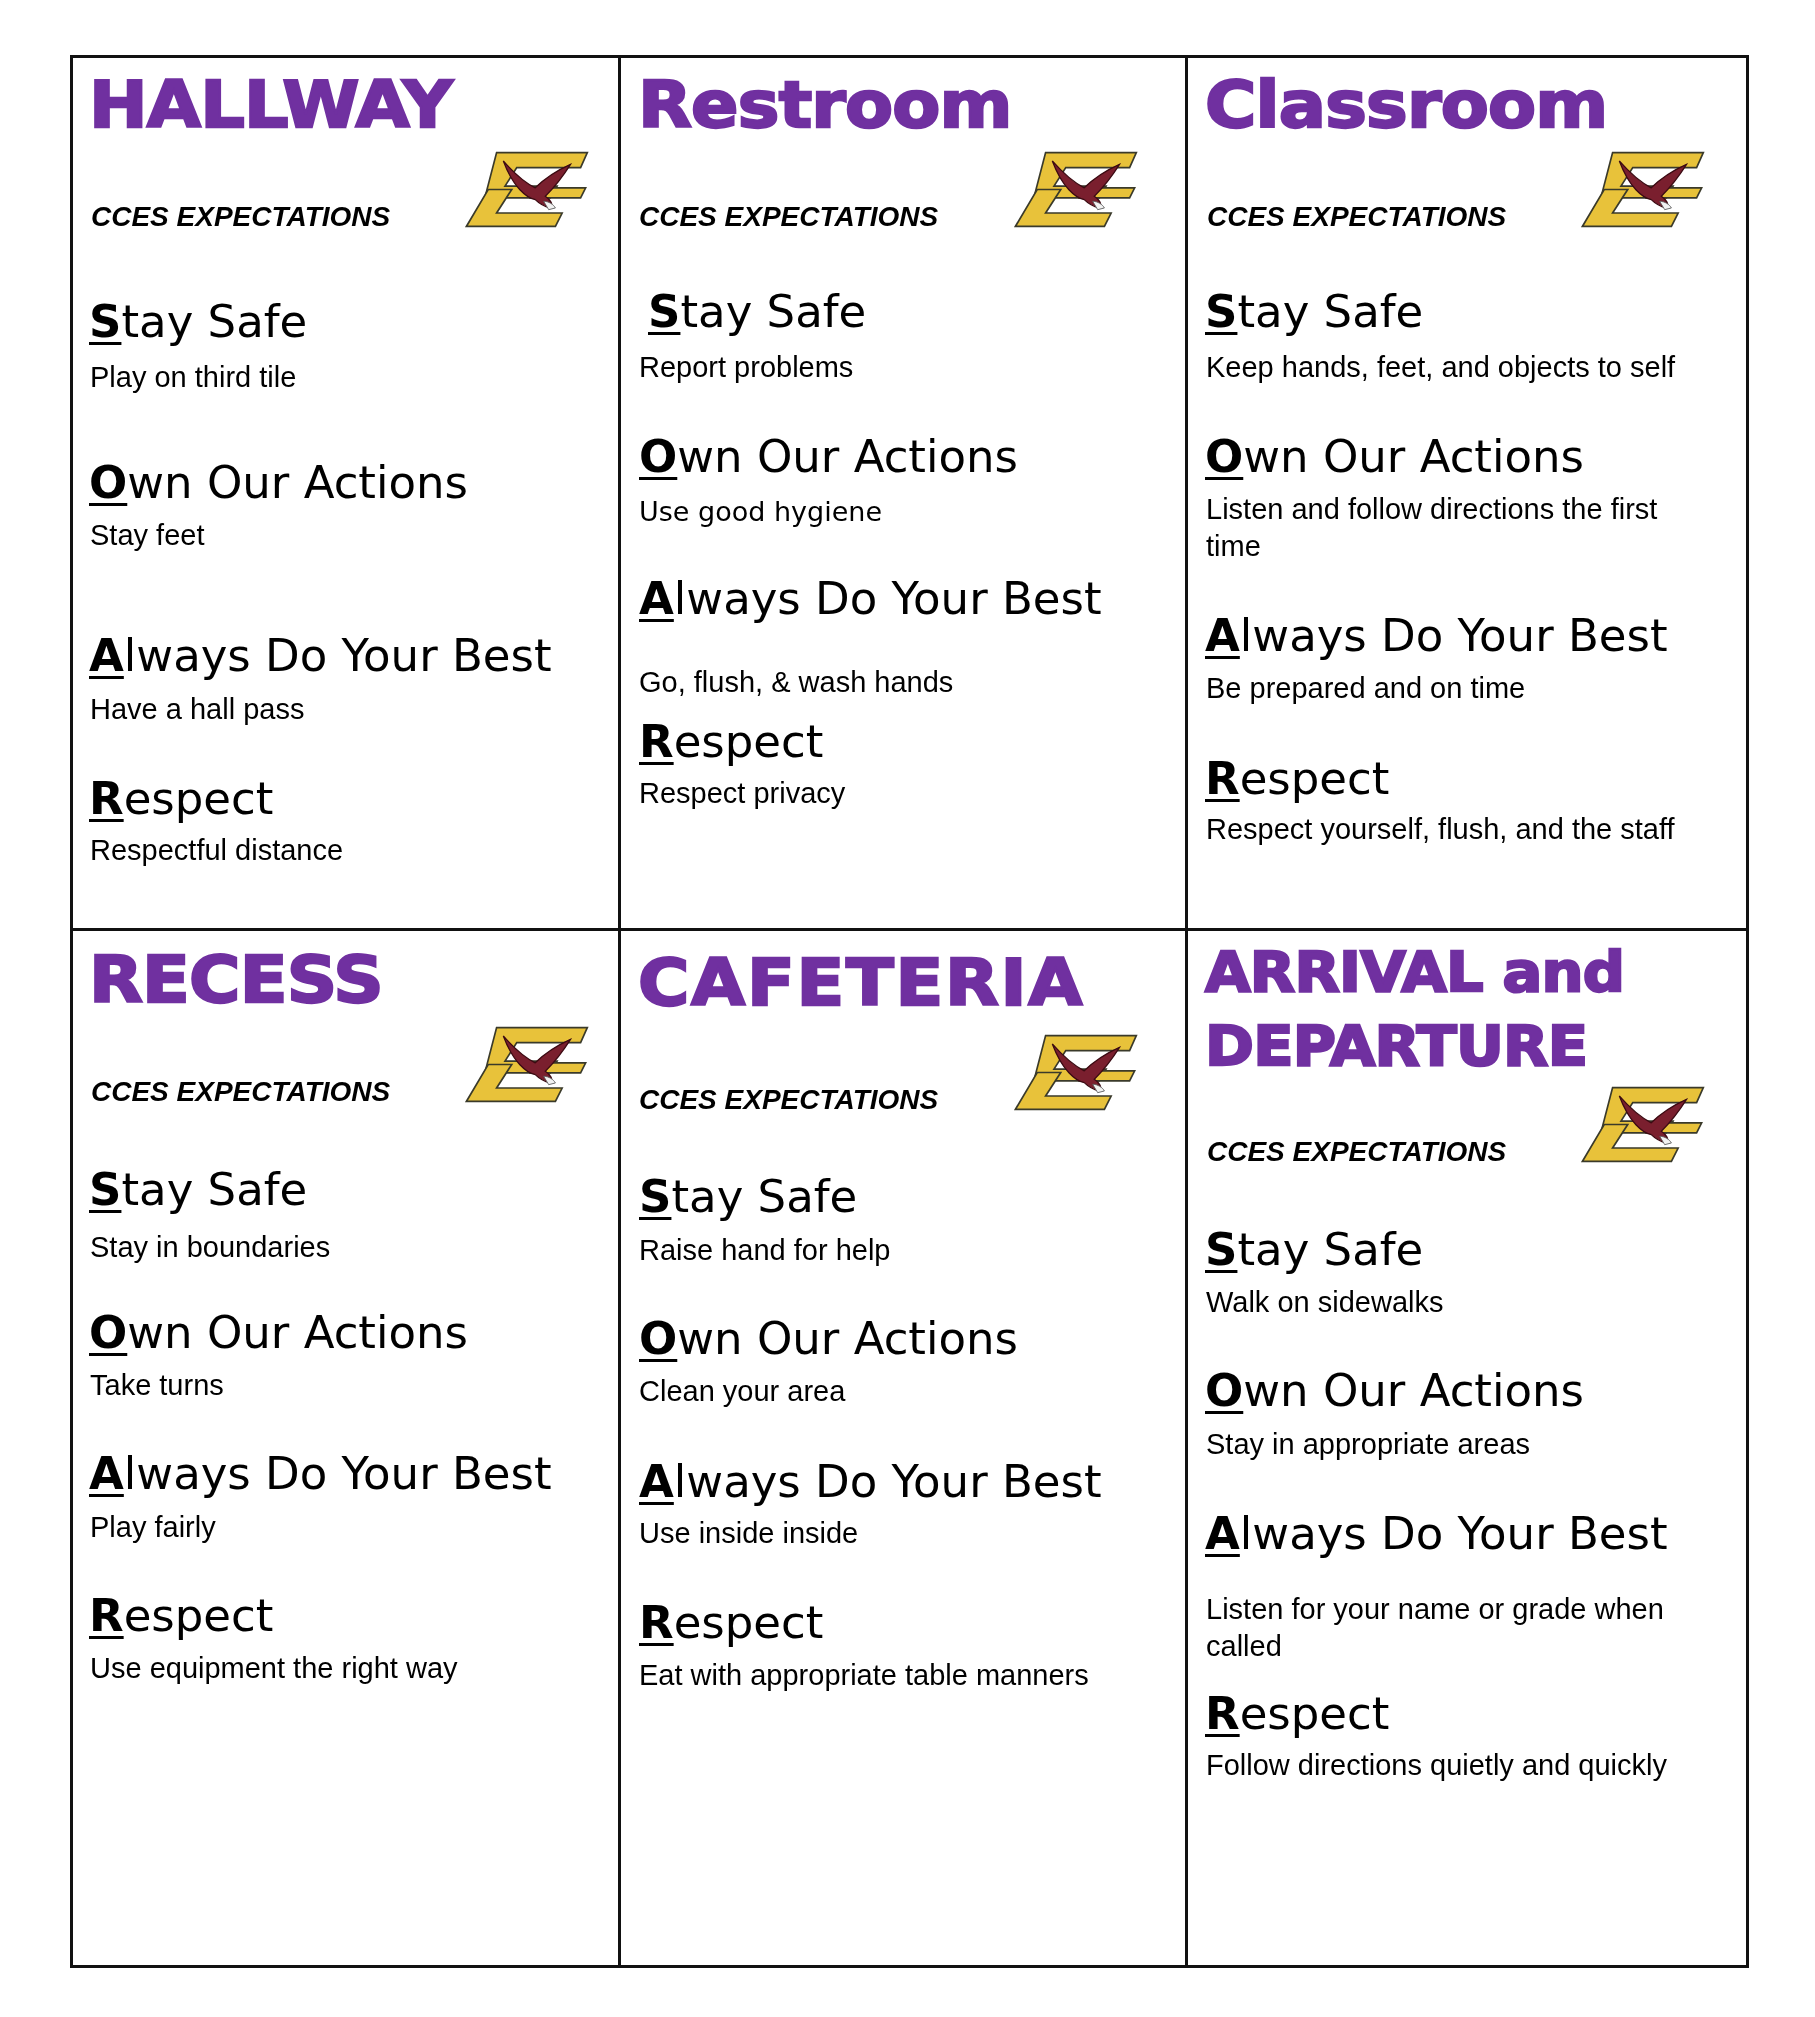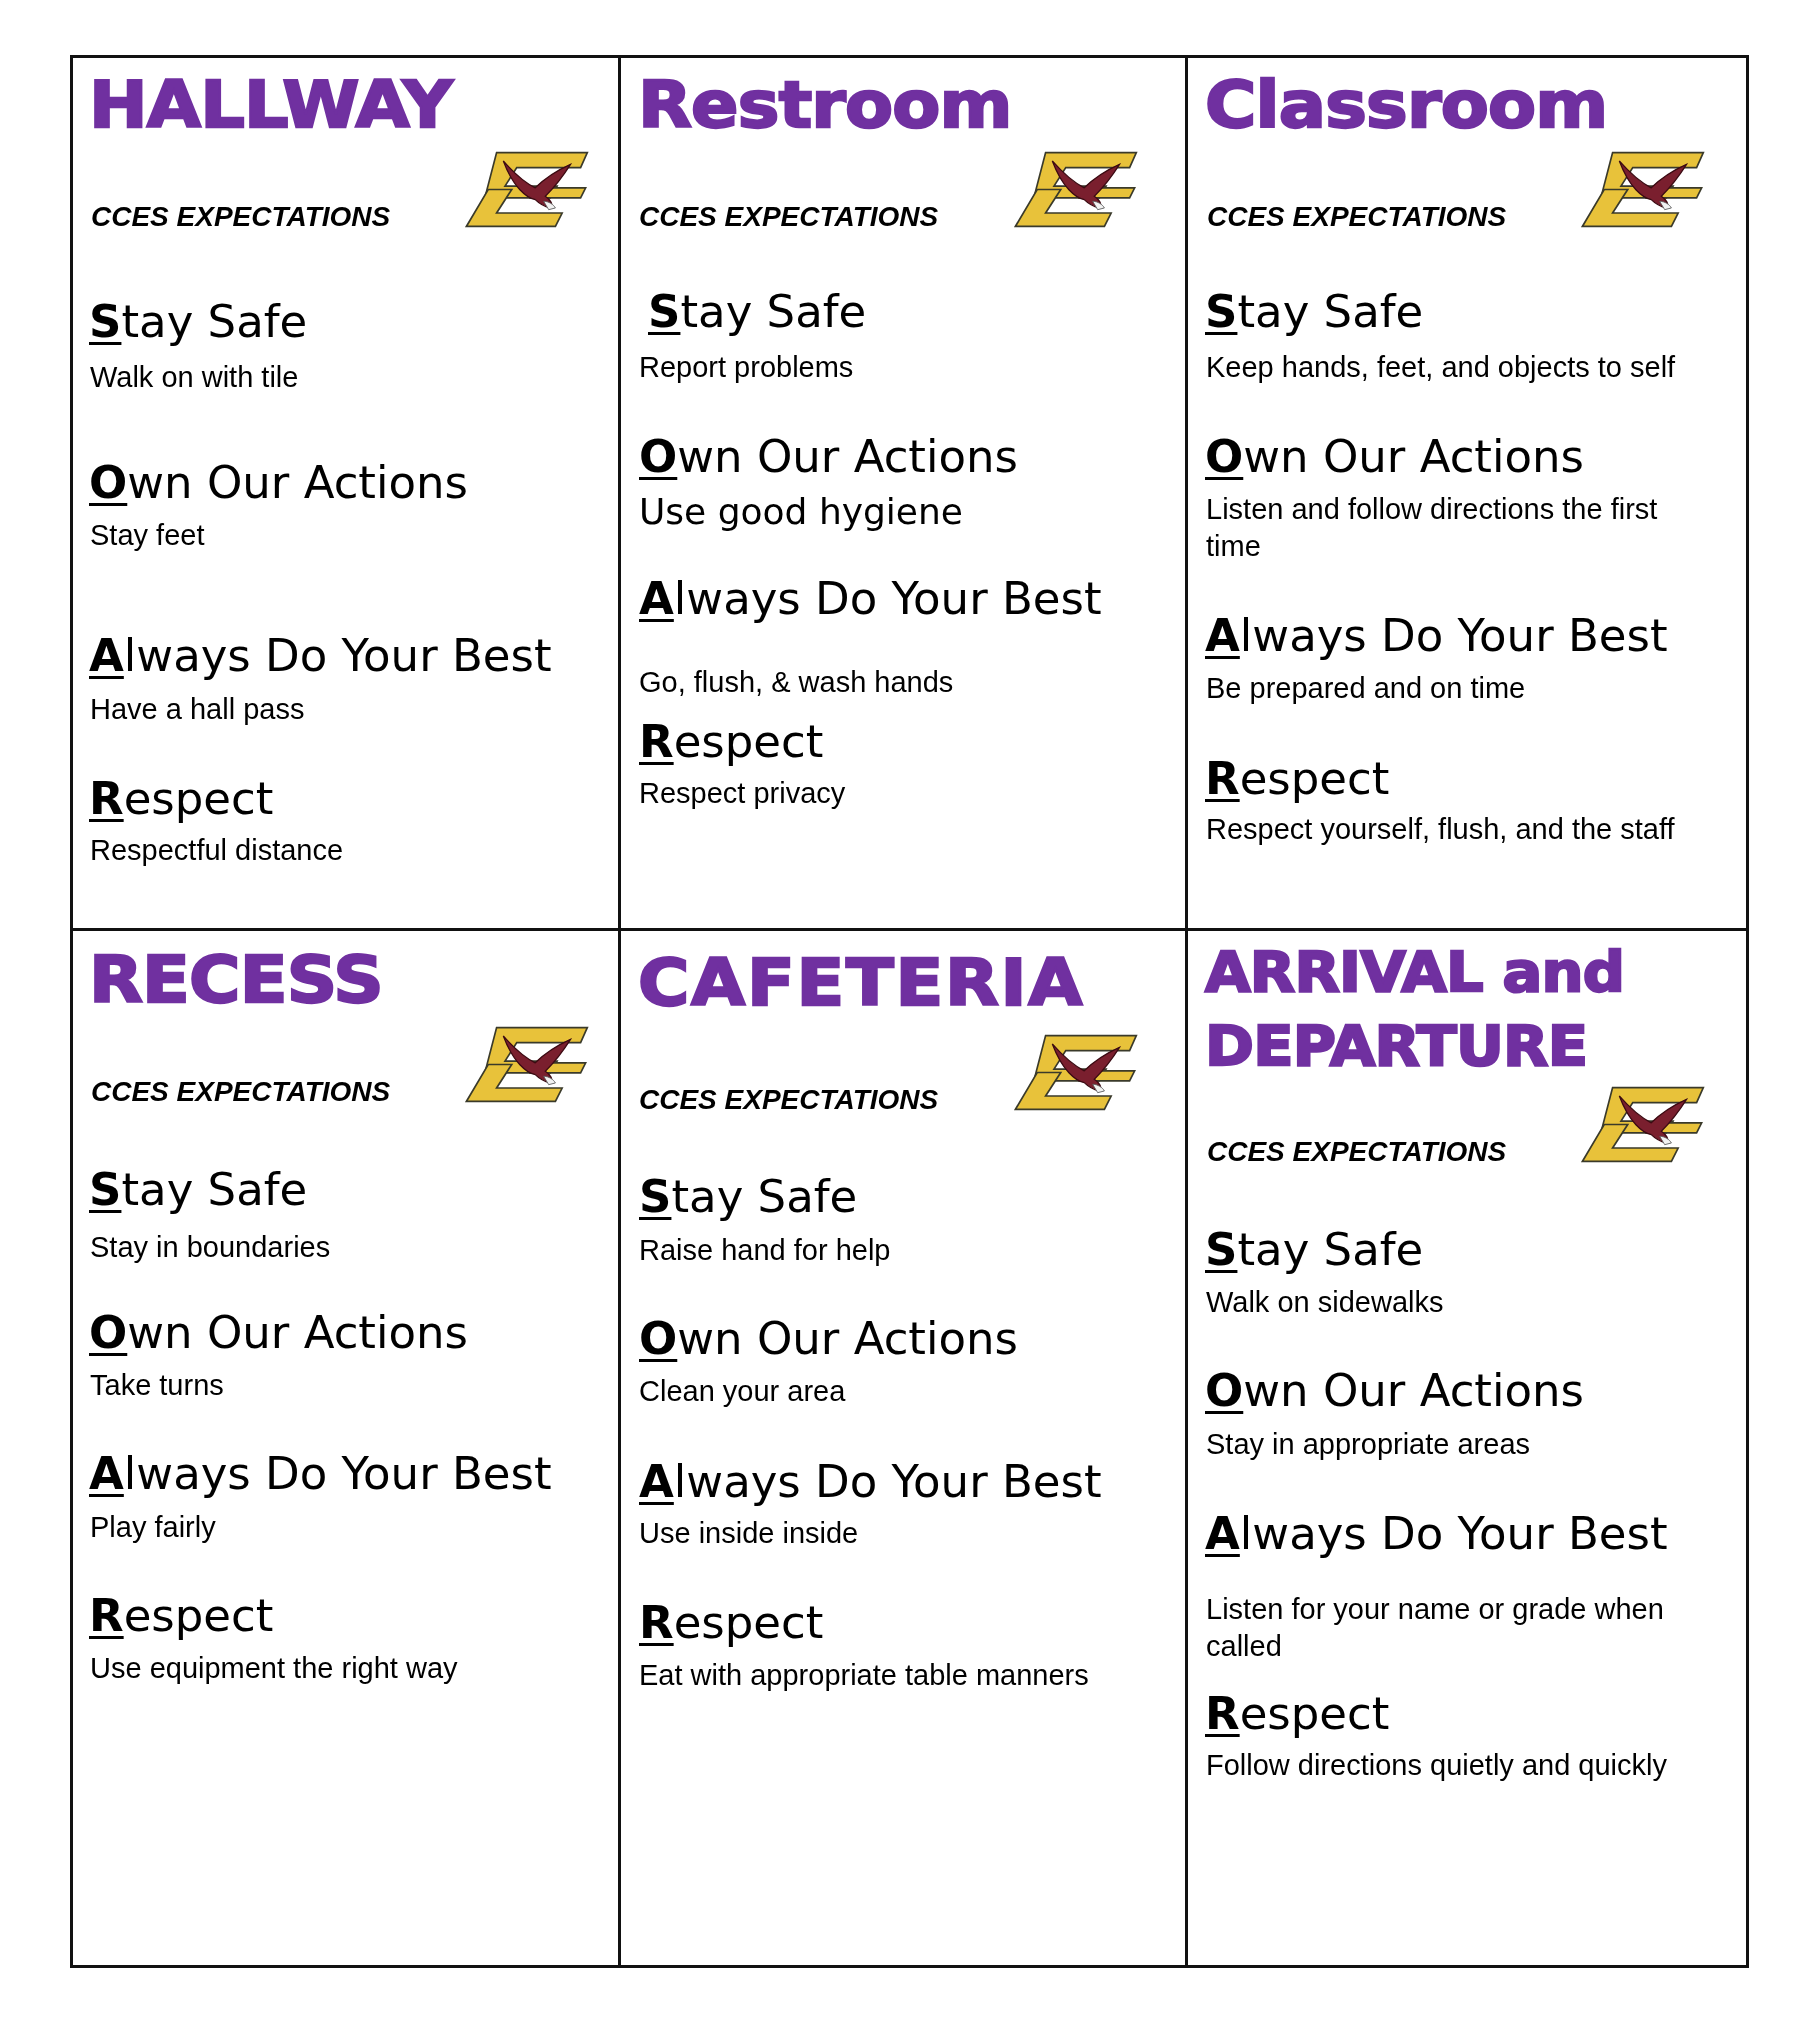--- a/index.html
+++ b/index.html
@@ -8,21 +8,21 @@
   .vline { position:absolute; top:55px; width:3.4px; height:1913px; background:#111; }
   .hline { position:absolute; left:70px; top:928px; width:1679px; height:3.4px; background:#111; }
   .cell { position:absolute; }
   .title { position:absolute; color:#7030A0; font-family:"DejaVu Sans", sans-serif; font-weight:900; font-size:70px; line-height:76px; letter-spacing:-0.8px; white-space:nowrap; transform:scaleY(0.92); transform-origin:left top; -webkit-text-stroke:2.5px #7030A0; }
   .title.wide { letter-spacing:1.7px; }
   .cces { position:absolute; font-family:"Liberation Sans", sans-serif; font-weight:bold; font-style:italic; font-size:28px; color:#000; white-space:nowrap; }
   .logo { position:absolute; width:126px; height:81px; }
   .rule { position:absolute; font-family:"DejaVu Sans", sans-serif; font-size:45px; color:#000; white-space:nowrap; line-height:54px; }
   .rule .first { font-weight:bold; text-decoration:underline; text-decoration-thickness:3.4px; text-underline-offset:5px; }
   .desc { position:absolute; font-family:"Liberation Sans", sans-serif; font-size:29px; line-height:37px; color:#000; width:503px; }
-  .desc.alt { font-family:"DejaVu Sans", sans-serif; font-size:36px; }
+  .desc.alt { font-family:"DejaVu Sans", sans-serif; font-size:27px; }
 </style>
 </head>
 <body>
 
 <div class="grid"></div>
 <div class="vline" style="left:618px"></div>
 <div class="vline" style="left:1185px"></div>
 <div class="hline"></div>
 
 <svg width="0" height="0" style="position:absolute">
@@ -41,21 +41,21 @@
 </svg>
 
 <div class="cell">
   <div class="title" style="left:89px; top:70px;">HALLWAY</div>
   <div class="cces" style="left:91px; top:201px;">CCES EXPECTATIONS</div>
   <svg class="logo" style="left:463px; top:149px;" viewBox="0 0 150 96">
       <use href="#cc-logo"></use>
     </svg>
 
   <div class="rule" style="left:89px; top:295px;"><span class="first">S</span><span>tay Safe</span></div>
-  <div class="desc" style="left:90px; top:359px;">Walk on with tile</div>
+  <div class="desc" style="left:90px; top:359px;">Play on third tile</div>
 
   <div class="rule" style="left:89px; top:456px;"><span class="first">O</span><span>wn Our Actions</span></div>
   <div class="desc" style="left:90px; top:517px;">Stay feet</div>
 
   <div class="rule" style="left:89px; top:629px;"><span class="first">A</span><span>lways Do Your Best</span></div>
   <div class="desc" style="left:90px; top:691px;">Have a hall pass</div>
 
   <div class="rule" style="left:89px; top:772px;"><span class="first">R</span><span>espect</span></div>
   <div class="desc" style="left:90px; top:832px;">Respectful distance</div>
 </div>

